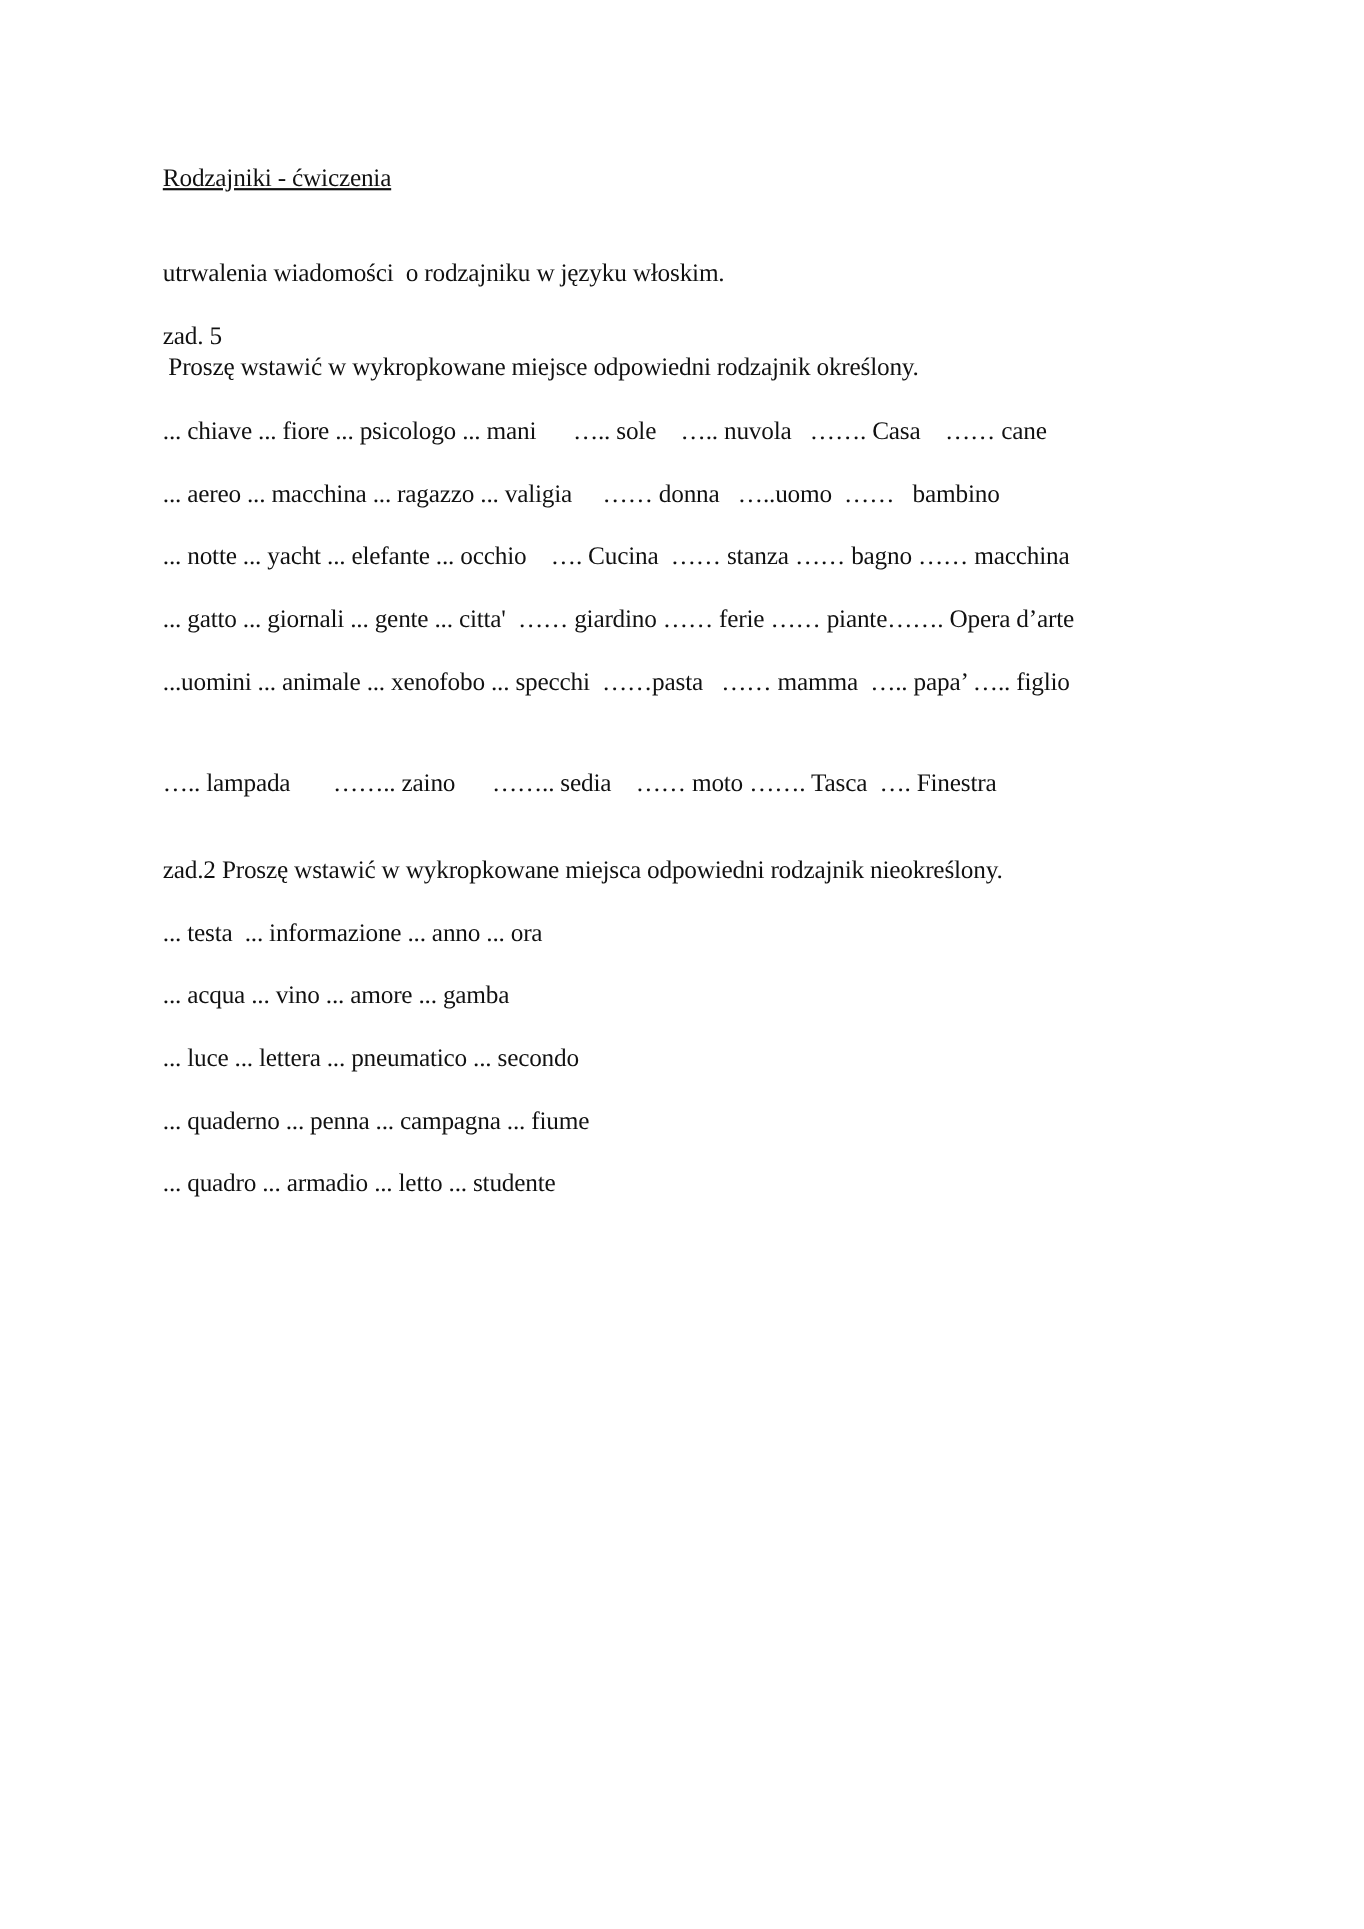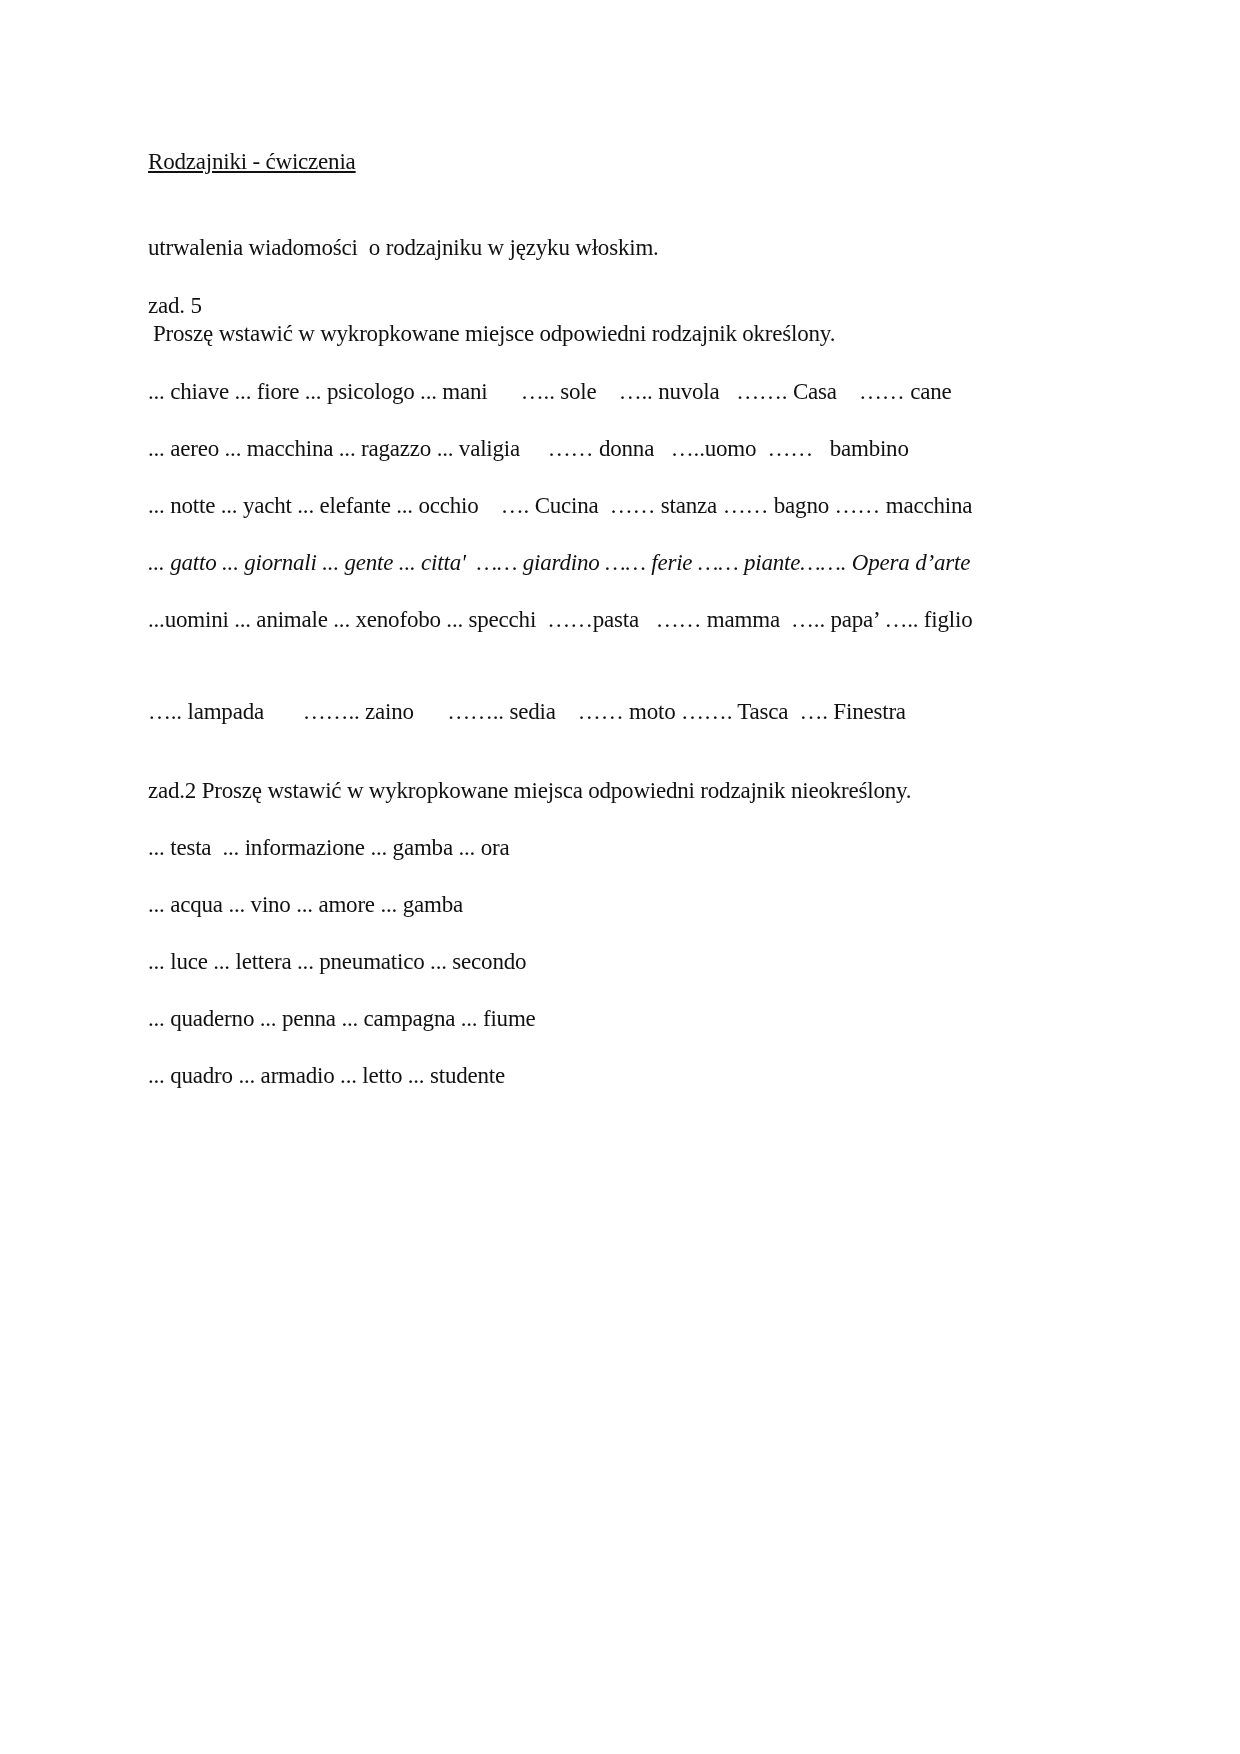--- a/index.html
+++ b/index.html
@@ -41,25 +41,25 @@
   <div class="line" style="top:148px;text-decoration:underline;">Rodzajniki - ćwiczenia</div>
 
   <div class="line" style="top:234px;">utrwalenia wiadomości  o rodzajniku w języku włoskim.</div>
 
   <div class="line" style="top:292px;">zad. 5</div>
   <div class="line indent" style="top:320px;">Proszę wstawić w wykropkowane miejsce odpowiedni rodzajnik określony.</div>
 
   <div class="line" style="top:378px;">... chiave ... fiore ... psicologo ... mani      ….. sole    ….. nuvola   ……. Casa    …… cane</div>
   <div class="line" style="top:435px;">... aereo ... macchina ... ragazzo ... valigia     …… donna   …..uomo  ……   bambino</div>
   <div class="line" style="top:492px;">... notte ... yacht ... elefante ... occhio    …. Cucina  …… stanza …… bagno …… macchina</div>
-  <div class="line" style="top:549px;font-style:italic;">... gatto ... giornali ... gente ... citta'  …… giardino …… ferie …… piante……. Opera d’arte</div>
+  <div class="line" style="top:549px;">... gatto ... giornali ... gente ... citta'  …… giardino …… ferie …… piante……. Opera d’arte</div>
   <div class="line" style="top:606px;">...uomini ... animale ... xenofobo ... specchi  ……pasta   …… mamma  ….. papa’ ….. figlio</div>
   <div class="line" style="top:663px;margin-top:35px;">….. lampada       …….. zaino      …….. sedia    …… moto ……. Tasca  …. Finestra</div>
 
   <div class="line" style="top:777px;">zad.2 Proszę wstawić w wykropkowane miejsca odpowiedni rodzajnik nieokreślony.</div>
 
-  <div class="line" style="top:834px;">... testa  ... informazione ... gamba ... ora</div>
+  <div class="line" style="top:834px;">... testa  ... informazione ... anno ... ora</div>
   <div class="line" style="top:891px;">... acqua ... vino ... amore ... gamba</div>
   <div class="line" style="top:948px;">... luce ... lettera ... pneumatico ... secondo</div>
   <div class="line" style="top:1005px;">... quaderno ... penna ... campagna ... fiume</div>
   <div class="line" style="top:1062px;">... quadro ... armadio ... letto ... studente</div>
 
 </div>
 
 </body></html>

